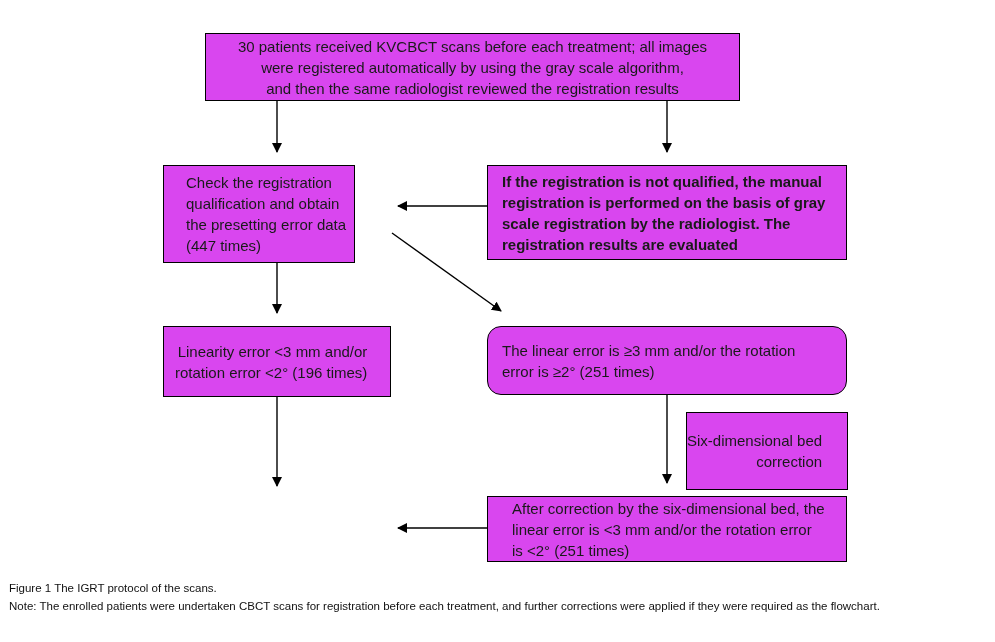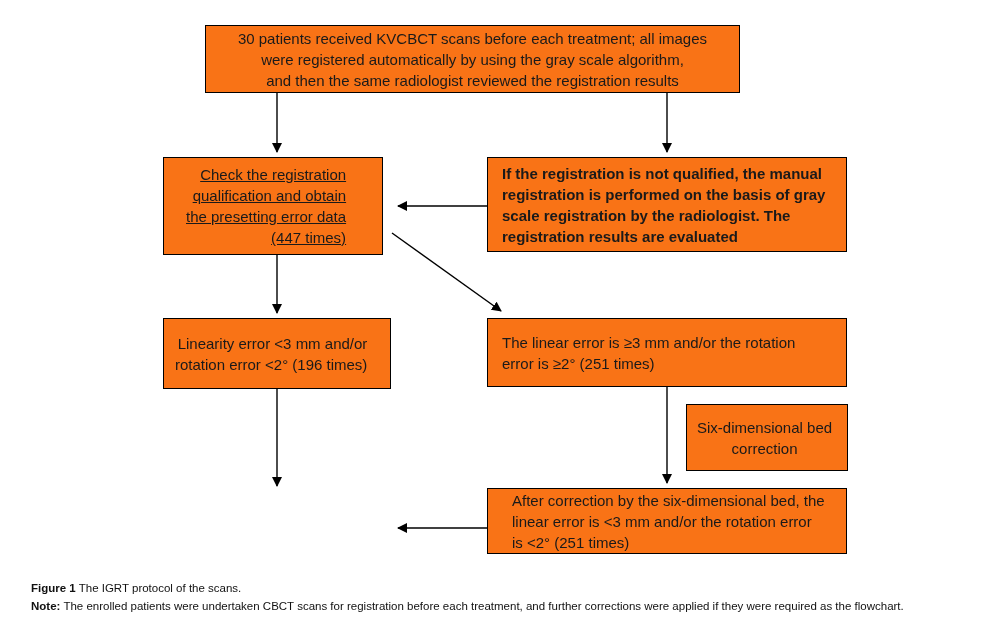--- a/index.html
+++ b/index.html
@@ -21,51 +21,52 @@
     left: 0;
     top: 0;
     width: 995px;
     height: 642px;
     pointer-events: none;
   }
   .box {
     position: absolute;
     box-sizing: border-box;
     border: 1.5px solid #000000;
-    background: #f97316;
+    background: #d946ef;
     font-size: 15px;
     line-height: 21px;
     white-space: pre-line;
     display: flex;
     align-items: center;
     color: #1a1a1a;
+    margin-top: 8px;
   }
   .box-top {
     left: 205px; top: 25px; width: 535px; height: 68px;
     justify-content: center; text-align: center;
   }
   .box-check {
-    left: 163px; top: 157px; width: 220px; height: 98px;
-    padding-left: 22px; padding-right: 6px; text-align: right; text-decoration: underline;
+    left: 163px; top: 157px; width: 192px; height: 98px;
+    padding-left: 22px; padding-right: 6px; text-align: left;
   }
   .box-manual {
     left: 487px; top: 157px; width: 360px; height: 95px;
     padding-left: 14px; padding-right: 8px; text-align: left; font-weight: bold;
   }
   .box-linearity {
     left: 163px; top: 318px; width: 228px; height: 71px;
     padding-left: 11px; padding-right: 4px; text-align: right;
   }
   .box-linear-error {
     left: 487px; top: 318px; width: 360px; height: 69px;
-    padding-left: 14px; padding-right: 8px; text-align: left;
+    padding-left: 14px; padding-right: 8px; text-align: left; border-radius: 14px;
   }
   .box-sixd {
-    left: 686px; top: 404px; width: 162px; height: 67px;
-    padding-left: 10px; padding-right: 4px; text-align: center;
+    left: 686px; top: 404px; width: 162px; height: 78px;
+    padding-left: 0; padding-right: 4px; text-align: right;
   }
   .box-radiation {
     left: 163px; top: 491px; width: 228px; height: 72px;
     justify-content: center; text-align: center;
   }
   .box-after {
     left: 487px; top: 488px; width: 360px; height: 66px;
     padding-left: 24px; padding-right: 8px; text-align: left;
   }
   .caption {
@@ -75,22 +76,21 @@
     width: 982px;
     font-size: 11.5px;
     line-height: 18px;
     color: #111111;
   }
   .caption p {
     margin: 0;
     white-space: nowrap;
   }
   .caption .lbl {
-    font-weight: bold;
-    margin-left: 22px;
+    font-weight: normal;
   }
 </style>
 </head>
 <body>
 
 <div class="canvas">
 
   <svg class="arrows" viewBox="0 0 995 642" xmlns="http://www.w3.org/2000/svg">
     <defs>
       <marker id="ah" markerWidth="12" markerHeight="12" refX="9" refY="5" orient="auto" markerUnits="userSpaceOnUse">

